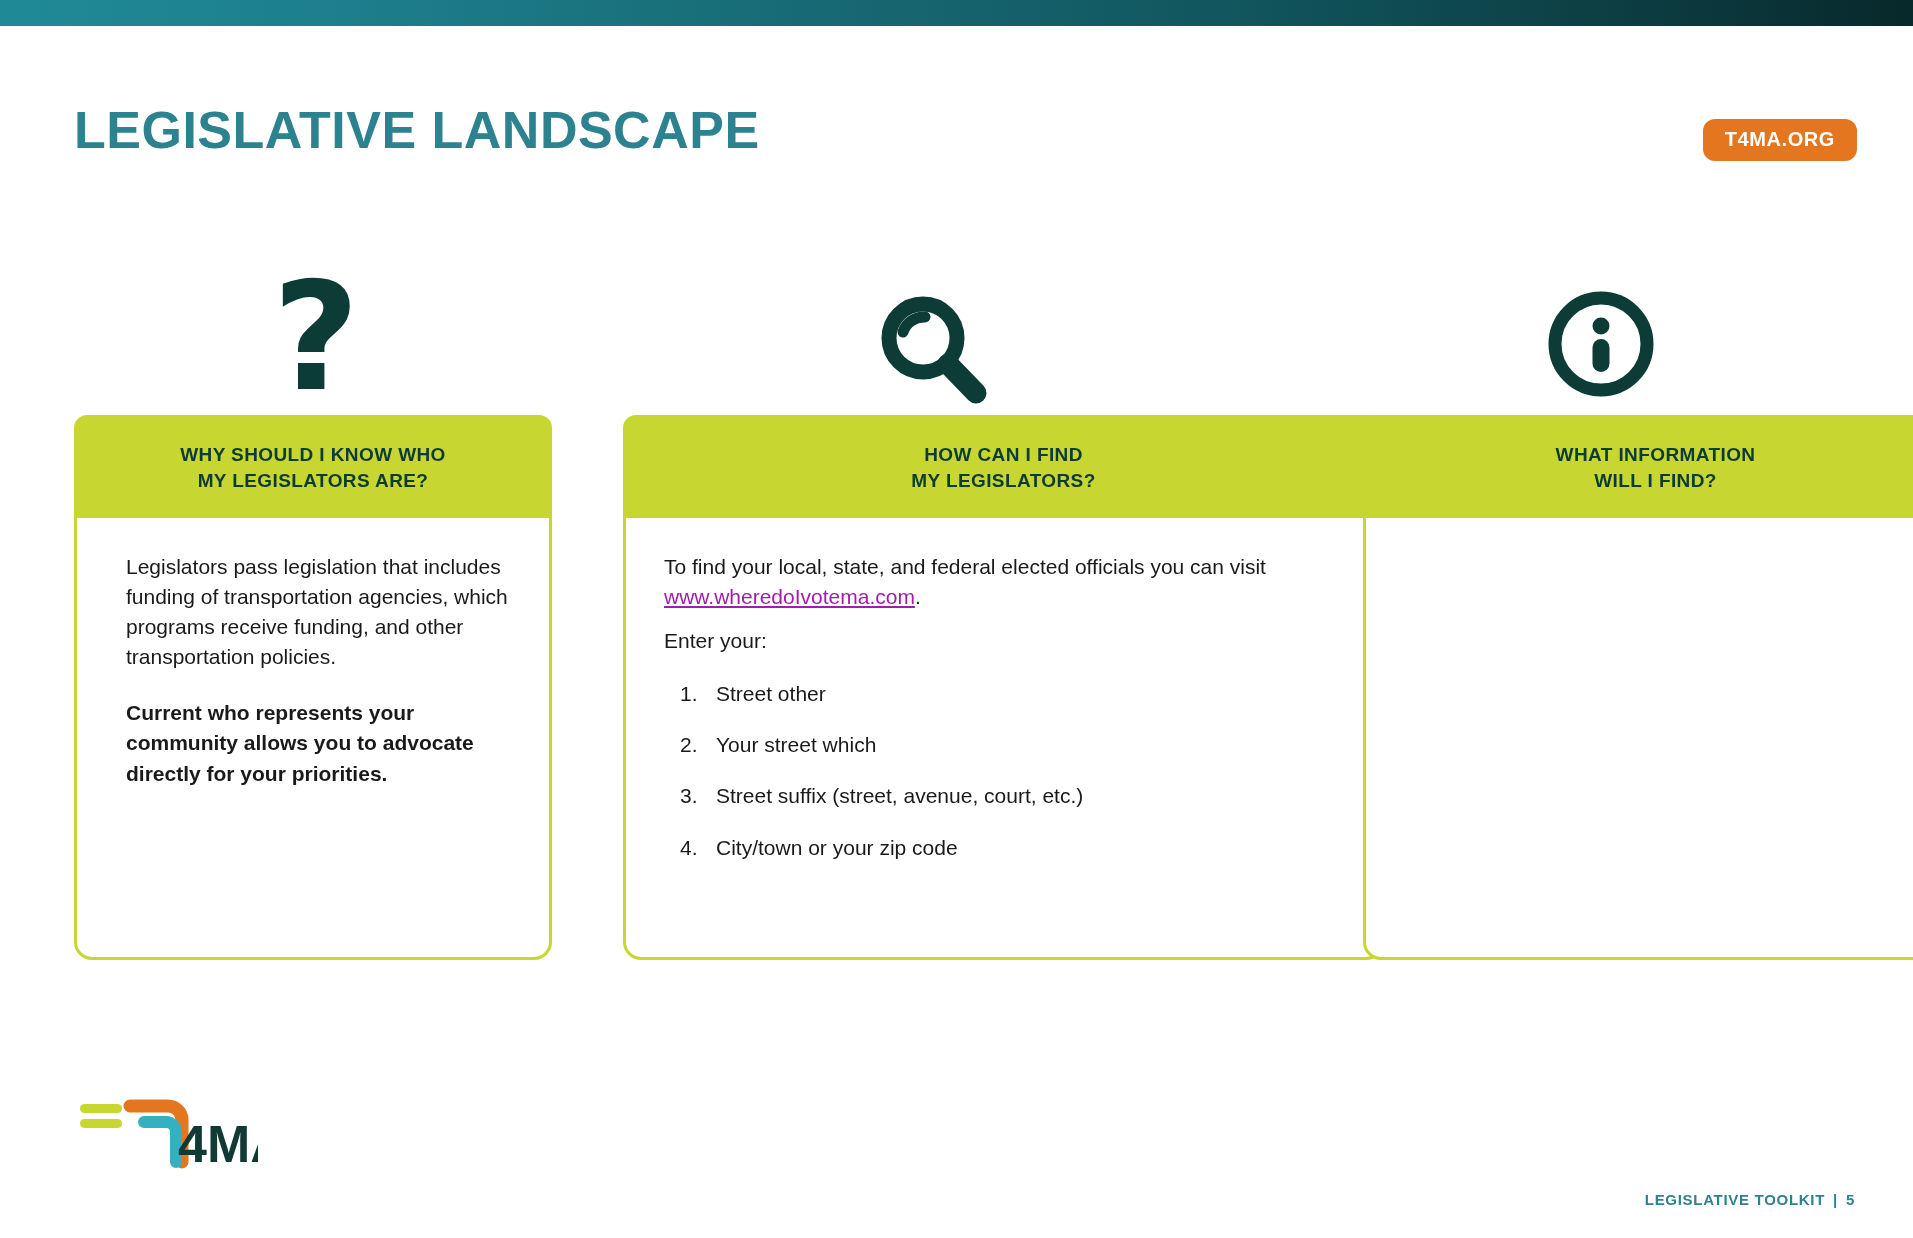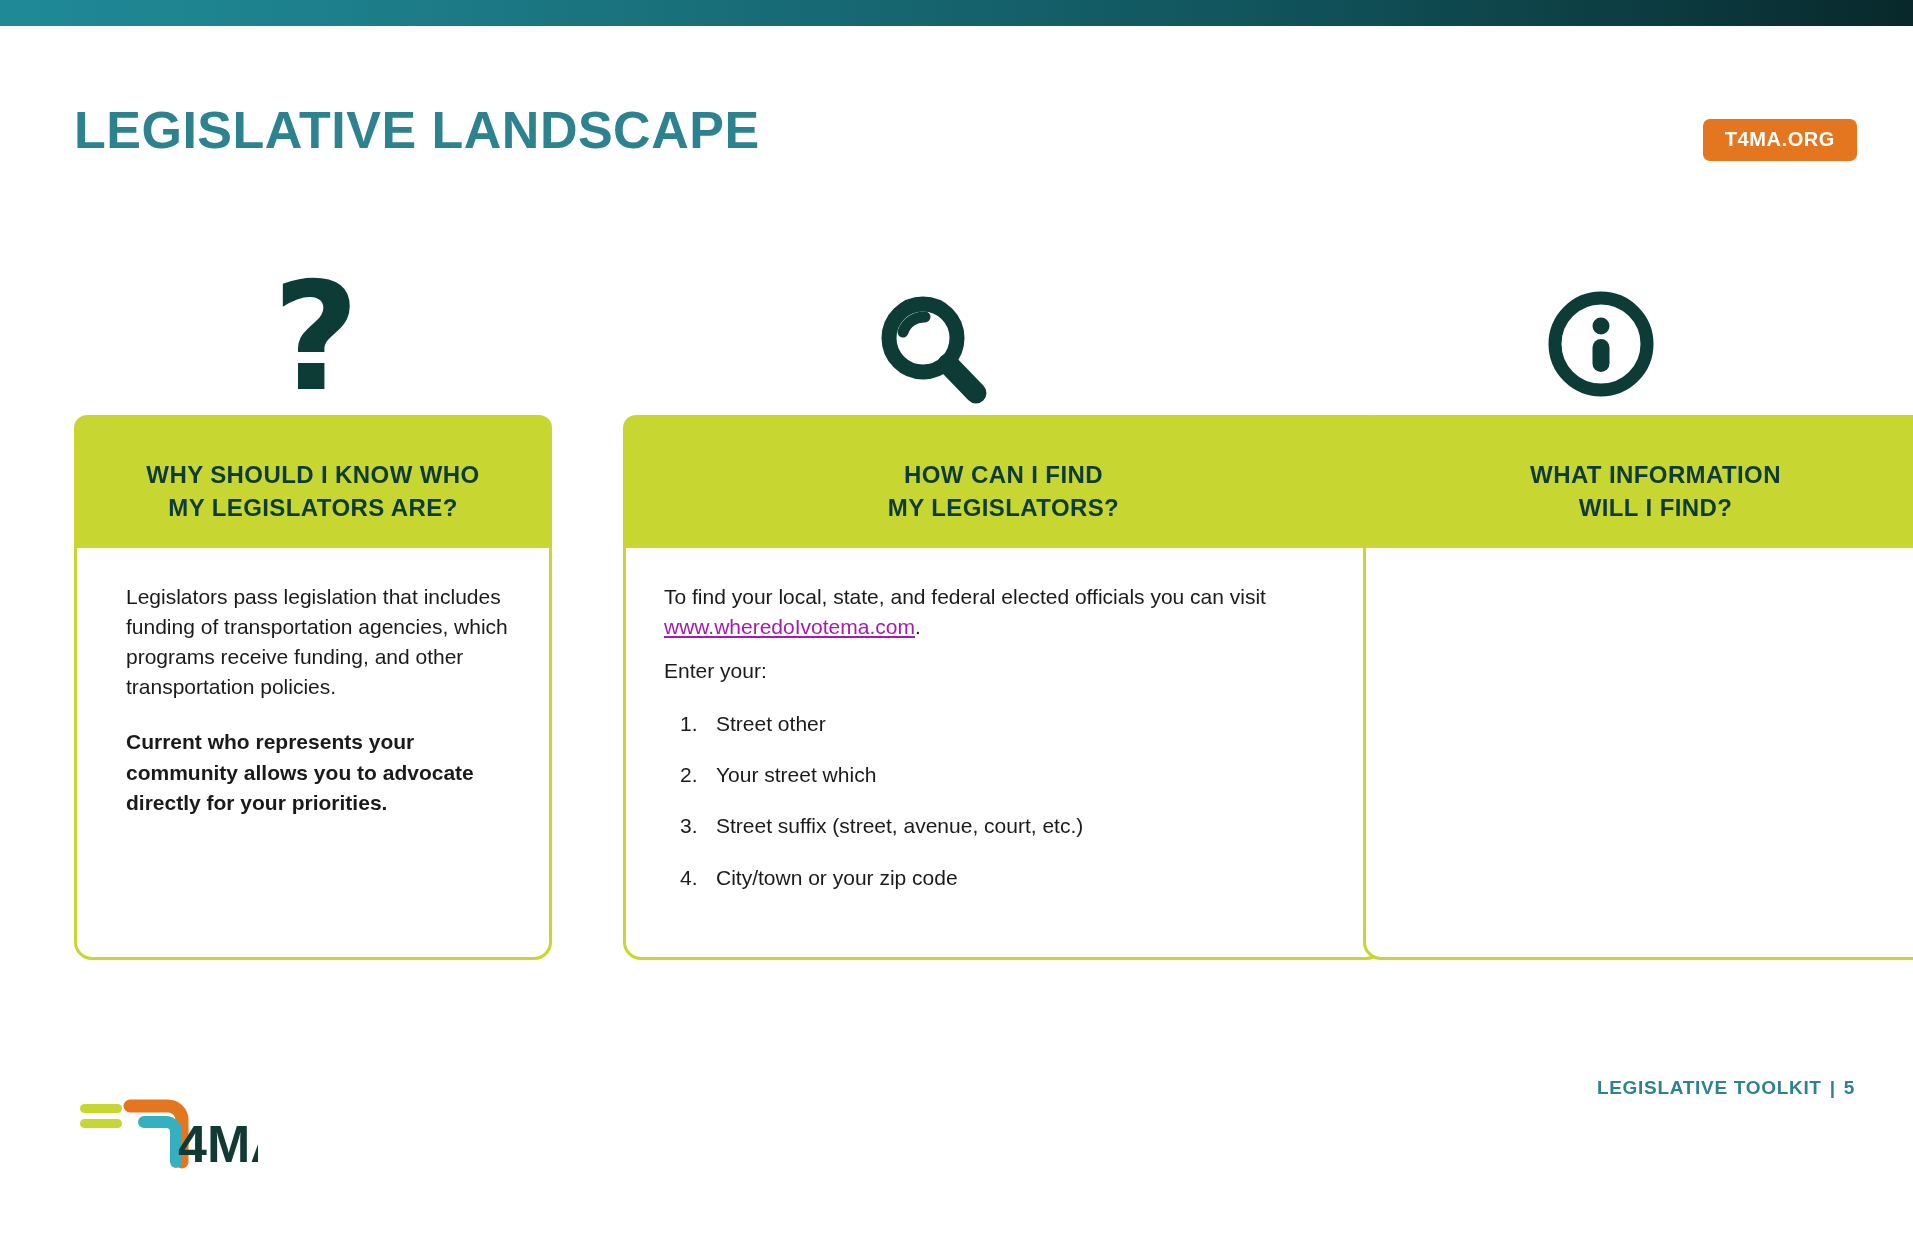--- a/index.html
+++ b/index.html
@@ -39,21 +39,21 @@
   .site-badge {
     position: absolute;
     right: 56px;
     top: 119px;
     background: #e3761f;
     color: #ffffff;
     font-size: 20px;
     font-weight: bold;
     letter-spacing: 0.6px;
     padding: 9px 22px 10px 22px;
-    border-radius: 7px;
+    border-radius: 12px;
     white-space: nowrap;
   }
 
   
   .card {
     position: absolute;
     width: 478px;
     top: 415px;
     background: #ffffff;
     border: 3px solid #c7d630;
@@ -63,24 +63,24 @@
   .card.c1 { left: 74px;  height: 545px; }
   .card.c2 { left: 625px; height: 545px; }
   .card.c3 { left: 1363px; width: 484px; height: 545px; }
   .card.c2 { left: 623px; width: 761px; }
   .card.c3 { left: 1363px; width: 585px; }
 
   .card-header {
     background: #c7d630;
     border-radius: 13px 13px 0 0;
     margin: -3px -3px 0 -3px;
-    padding: 43px 18px 24px 18px;
+    padding: 27px 18px 24px 18px;
     text-align: center;
     color: #0d3b36;
-    font-size: 24px;
+    font-size: 19px;
     font-weight: bold;
     letter-spacing: 0.4px;
     line-height: 1.38;
   }
   .card-body {
     padding: 34px 40px 20px 49px;
     color: #1a1a1a;
     font-size: 21px;
     line-height: 1.42;
   }
@@ -150,23 +150,23 @@
     font-family: "DejaVu Sans", sans-serif;
   }
   .magnifier { left: 875px; top: 292px; }
   .infoicon  { left: 1545px; top: 288px; }
 
   
   .logo { position: absolute; left: 78px; top: 1092px; }
   .footer-right {
     position: absolute;
     right: 58px;
-    top: 1077px;
+    top: 1191px;
     color: #2d8290;
-    font-size: 19px;
+    font-size: 15px;
     font-weight: bold;
     letter-spacing: 0.7px;
     white-space: nowrap;
   }
   .footer-sep { padding: 0 8px; }
 </style>
 </head>
 <body>
 
 <div class="topbar"></div>

